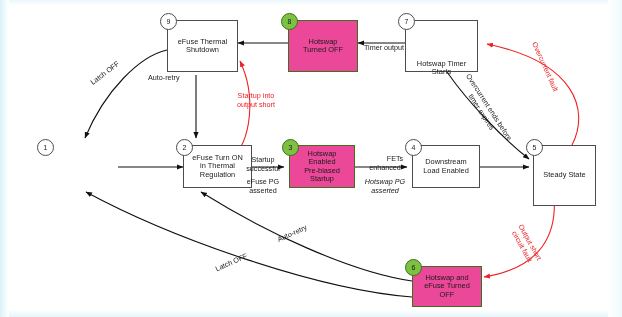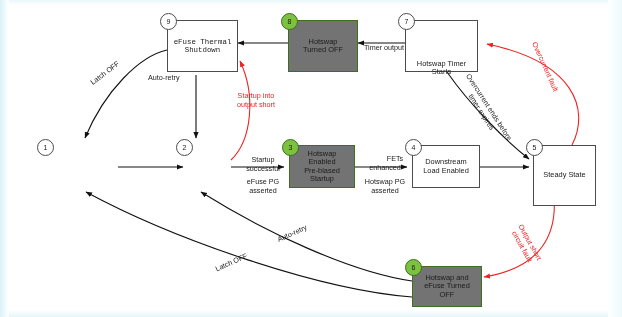--- a/index.html
+++ b/index.html
@@ -53,21 +53,21 @@
     align-items: center;
     justify-content: center;
     text-align: center;
     line-height: 1.12;
     color: #1a1a1a;
     font-size: 7.4px;
     padding: 1px 2px;
     z-index: 3;
   }
   .node.green {
-    background: #737373;
+    background: #ec4899;
     border-color: #3f6e1c;
   }
   .node .label { display: block; }
 
   
   .badge {
     position: absolute;
     width: 15px;
     height: 15px;
     border-radius: 50%;
@@ -147,21 +147,21 @@
 
       <path d="M231,160 C252,140 256,95 240,61" marker-end="url(#ah-red)"></path>
 
       <path d="M572,145 C590,110 575,62 487,44" marker-end="url(#ah-red)"></path>
 
       <path d="M553,188 C560,235 540,268 484,277" marker-end="url(#ah-red)"></path>
     </g>
   </svg>
 
   <div class="node" style="left:167px; top:20px; width:71px; height:52px;">
-    <span class="label" style="white-space: pre-line; font-family: Liberation Mono, monospace;">eFuse Thermal
+    <span class="label" style="white-space: pre-line;">eFuse Thermal
 Shutdown</span>
   </div>
   <div class="badge" style="left:160px; top:13px;">
     <span>9</span>
   </div>
 
   <div class="node green" style="left:288px; top:20px; width:70px; height:52px;">
     <span class="label" style="white-space: pre-line;">Hotswap
 Turned OFF</span>
   </div>
@@ -174,20 +174,25 @@
 Starts</span>
   </div>
   <div class="badge" style="left:398px; top:13px;">
     <span>7</span>
   </div>
 
   <div class="badge" style="left:37px; top:139px;">
     <span>1</span>
   </div>
 
+  <div class="node" style="left:183px; top:145px; width:69px; height:43px;">
+    <span class="label" style="white-space: pre-line;">eFuse Turn ON
+in Thermal
+Regulation</span>
+  </div>
   <div class="badge" style="left:176px; top:139px;">
     <span>2</span>
   </div>
 
   <div class="node green" style="left:289px; top:145px; width:66px; height:43px;">
     <span class="label" style="white-space: pre-line;">Hotswap
 Enabled
 Pre-biased
 Startup</span>
   </div>
@@ -241,21 +246,21 @@
     <span style="white-space: pre-line;">eFuse PG
 asserted</span>
   </div>
 
   <div class="elabel" style="left:360px; top:147px; width:50px;">
     <span style="white-space: pre-line; margin-left: 20px;">FETs
 enhanced</span>
   </div>
 
   <div class="elabel" style="left:356px; top:170px; width:58px;">
-    <span style="white-space: pre-line;">Hotswap PG
+    <span style="white-space: pre-line; font-style: italic;">Hotswap PG
 asserted</span>
   </div>
 
   <div class="elabel" style="left:359px; top:36px; width:50px;">
     <span style="white-space: pre-line;">Timer output</span>
   </div>
 
   <div class="elabel red rot-pos68" style="left:513px; top:57px; width:70px;">
     <span style="white-space: pre-line;">Overcurrent fault</span>
   </div>

